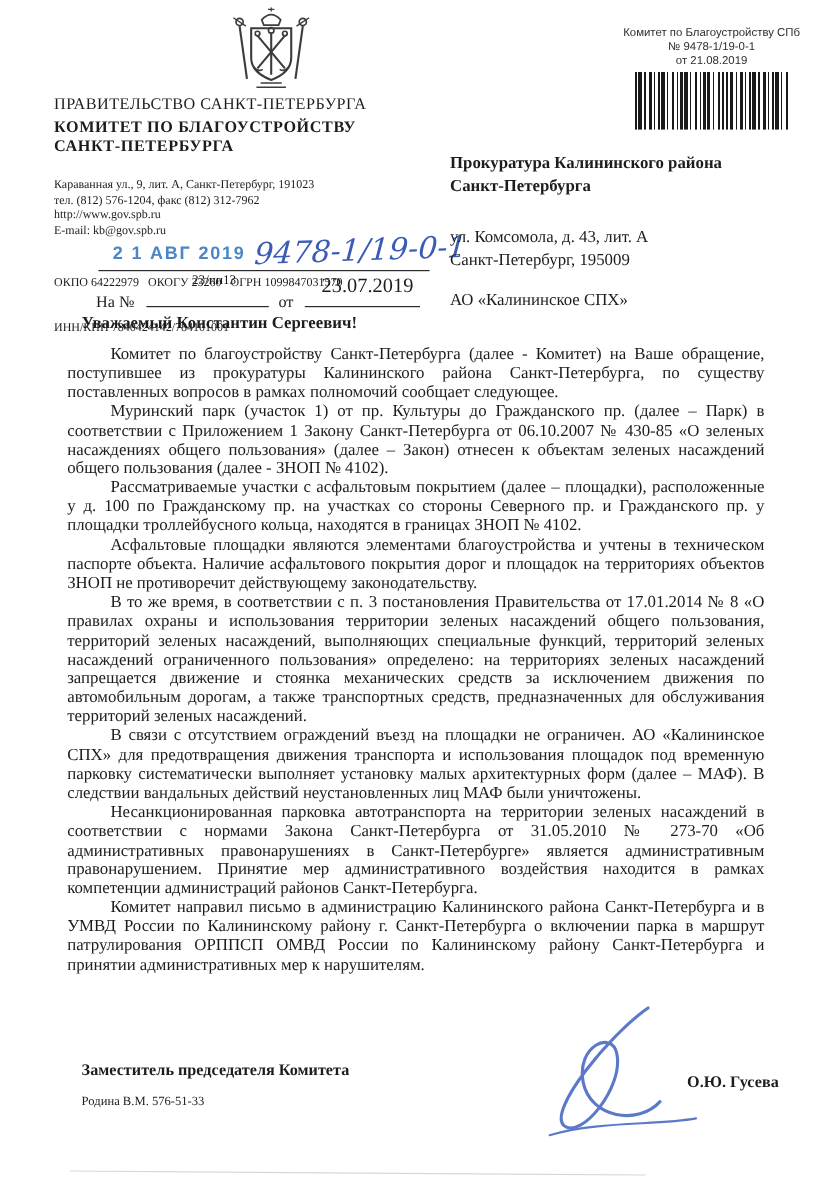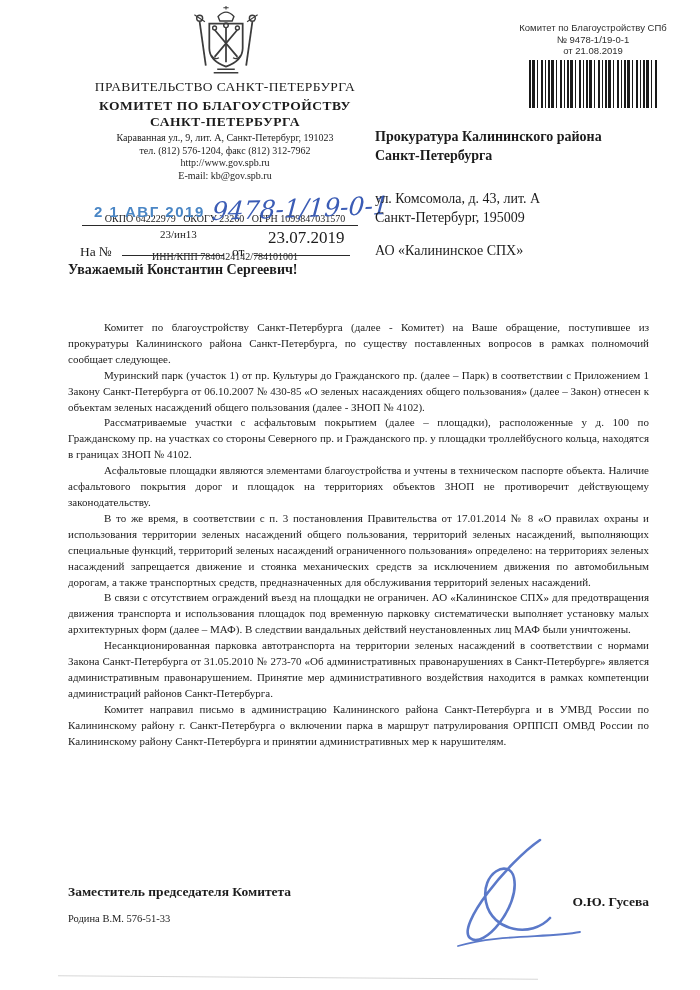--- a/index.html
+++ b/index.html
@@ -4,24 +4,24 @@
 <style>
   html,body{margin:0;padding:0;background:#e8e8e8;}
   #page{
     position:relative;width:700px;height:990px;background:#ffffff;
     font-family:"Liberation Serif", serif;color:#1c1c1c;overflow:hidden;
     margin:0 auto;
   }
   
   .emblem{position:absolute;left:181px;top:6px;width:90px;height:72px;}
   
-  .letterhead{position:absolute;left:45px;top:79px;width:360px;text-align:center;}
+  .letterhead{position:absolute;left:45px;top:79px;width:360px;text-align:left;}
   .lh-gov{font-size:13.5px;letter-spacing:.4px;}
   .lh-comm{font-weight:bold;font-size:13.5px;letter-spacing:.5px;line-height:15.5px;margin-top:3px;}
-  .lh-contact{font-size:10px;line-height:12.5px;margin-top:3px;}
+  .lh-contact{font-size:10px;line-height:12.5px;margin-top:20px;}
   .lh-codes{font-size:10px;line-height:12.5px;margin-top:6px;white-space:pre;}
   
   .barcode-block{position:absolute;left:488px;top:22px;width:210px;text-align:center;
     font-family:"Liberation Sans", sans-serif;font-size:9.5px;line-height:11.5px;color:#2e2e2e;}
   .barcode{margin:3px auto 0 auto;width:128px;height:48px;
     background:repeating-linear-gradient(90deg,
       #1a1a1a 0 2px,#fff 2px 3px,#1a1a1a 3px 6px,#fff 6px 8px,
       #1a1a1a 8px 9px,#fff 9px 12px,#1a1a1a 12px 14px,#fff 14px 16px,
       #1a1a1a 16px 17px,#fff 17px 19px);}
   
@@ -40,22 +40,22 @@
   .blank-1{width:102px;margin:0 8px 0 10px;}
   .blank-2{width:96px;margin-left:10px;}
   
   .recipient{position:absolute;left:375px;top:127px;width:310px;font-size:14px;line-height:19px;}
   .rec-bold{font-weight:bold;}
   .rec-addr{margin-top:24px;}
   .rec-org{font-weight:normal;margin-top:14px;}
   
   .salutation{position:absolute;left:68px;top:262px;width:581px;
     font-weight:bold;font-size:14px;}
-  .body-text{position:absolute;left:68px;top:288px;width:581px;
-    font-size:11px;line-height:15.9px;text-align:justify;margin-top:32px;}
+  .body-text{position:absolute;left:56px;top:288px;width:581px;
+    font-size:14px;line-height:15.9px;text-align:justify;}
   .body-text p{margin:0;text-indent:36px;}
   
   .signoff{position:absolute;left:68px;top:884px;width:581px;font-weight:bold;font-size:13.5px;}
   .sig-name{position:absolute;right:0;top:10px;}
   .sig-svg{position:absolute;left:428px;top:834px;width:160px;height:120px;}
   .executor{position:absolute;left:68px;top:913px;font-size:10.5px;}
   
   .scan-line{position:absolute;left:58px;top:977px;width:480px;border-top:1px solid #d7d7d7;
     transform:rotate(.4deg);}
 </style>

